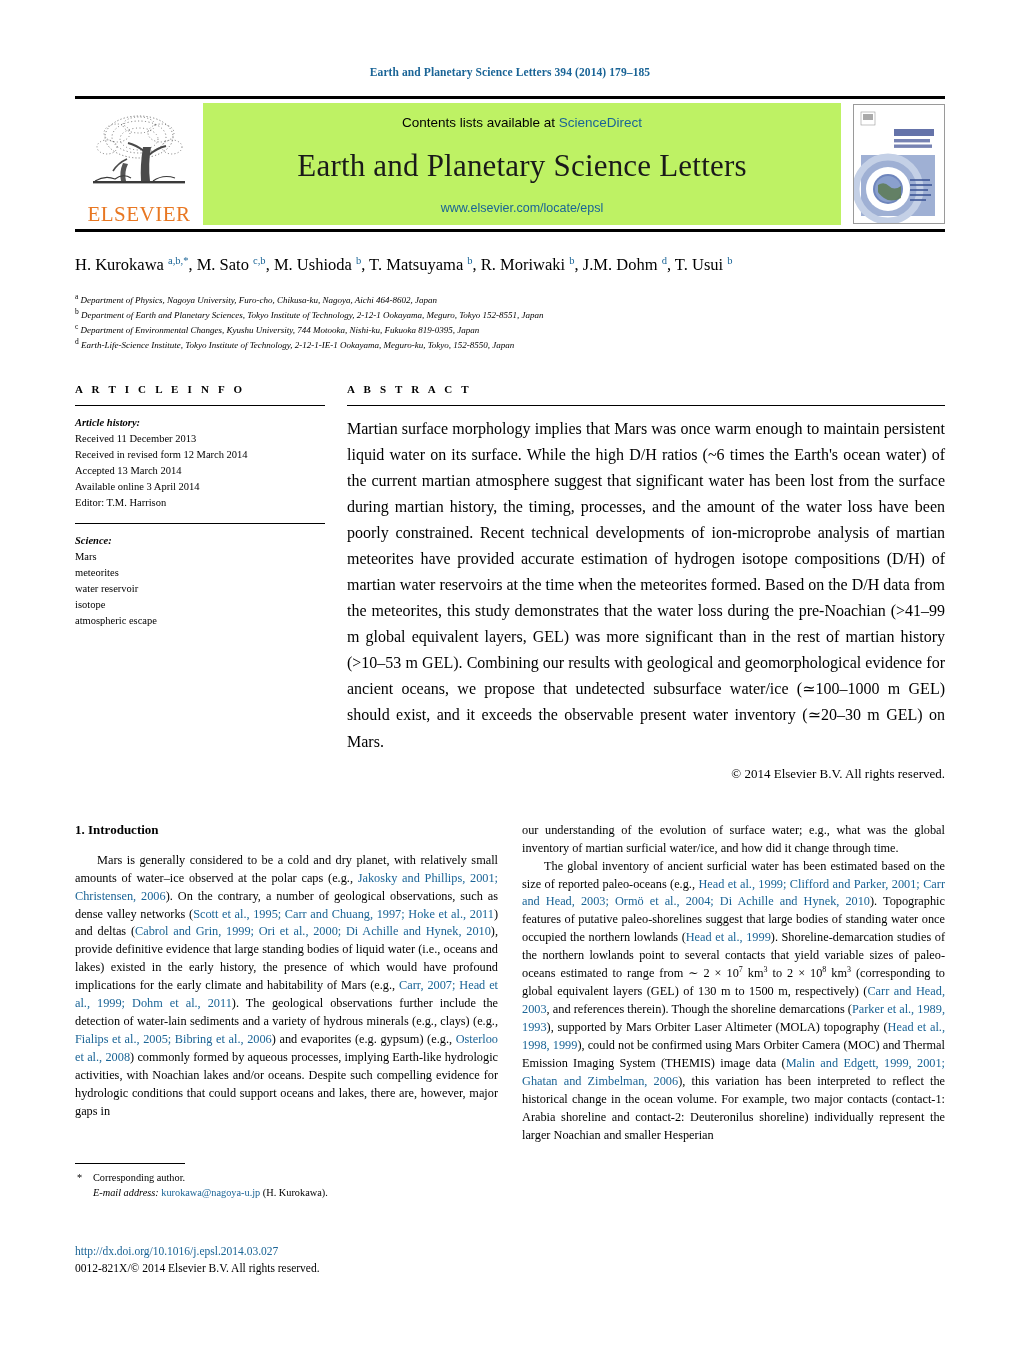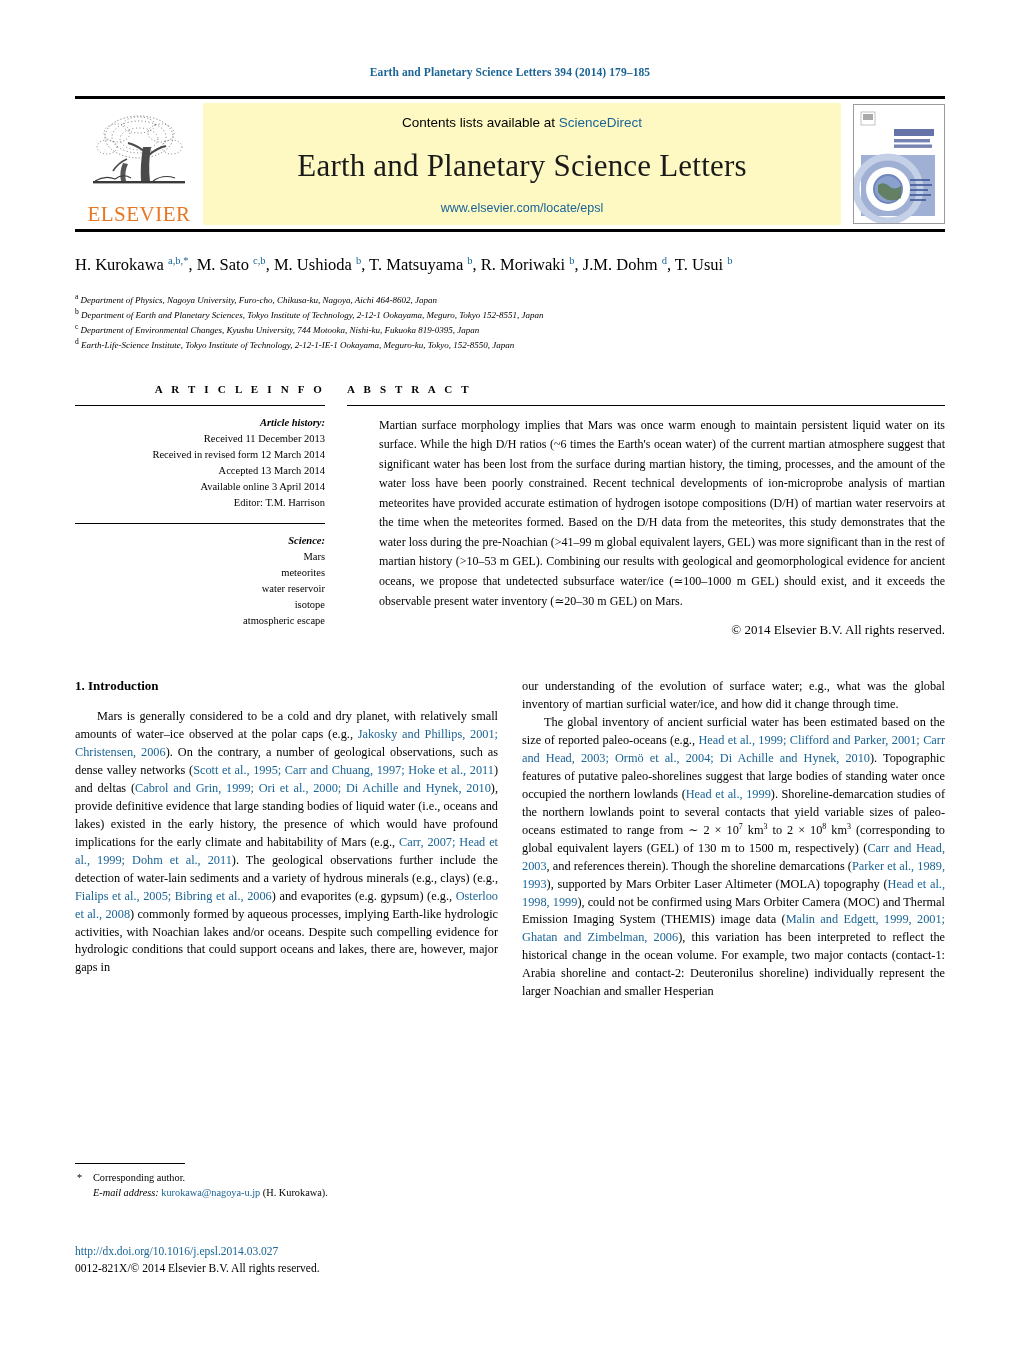--- a/index.html
+++ b/index.html
@@ -58,21 +58,21 @@
   .elsevier-word {
     font-family: "Liberation Serif", serif;
     color: #E87722;
     font-size: 21px;
     letter-spacing: .5px;
     line-height: 1;
     margin-top: 1px;
   }
   .journal-band {
     flex: 1 1 auto;
-    background: #fef9c3;
+    background: #bef264;
     margin: 4px 0 4px 0;
     display: flex;
     flex-direction: column;
     align-items: center;
     justify-content: space-between;
     padding: 12px 0 10px 0;
     box-sizing: border-box;
   }
   .contents-line {
     font-size: 13.5px;
@@ -158,21 +158,21 @@
     vertical-align: super;
     line-height: 0;
   }
 
   
   .info-abstract {
     margin-top: 30px;
     display: flex;
     gap: 22px;
   }
-  .col-info { flex: 0 0 250px; text-align: right; }
+  .col-info { flex: 0 0 250px; }
   .col-abstract { flex: 1 1 auto; }
 
   .sechead {
     font-size: 11px;
     font-weight: bold;
     letter-spacing: 3.2px;
     font-family: "Liberation Serif", serif;
   }
   .rule {
     border-top: 1.5px solid #000;
@@ -185,25 +185,24 @@
   .info-body {
     font-size: 10.5px;
     line-height: 1.53;
     margin-top: 9px;
   }
   .info-body .ital {
     font-style: italic;
     font-weight: bold;
   }
   .abstract-body {
-    font-size: 12px;
+    font-size: 16px;
     line-height: 1.63;
     text-align: justify;
     margin-top: 10px;
-    margin-left: 32px;
   }
   .copyright {
     text-align: right;
     font-size: 13px;
     margin-top: 11px;
   }
 
   
   .body-columns {
     margin-top: 40px;

